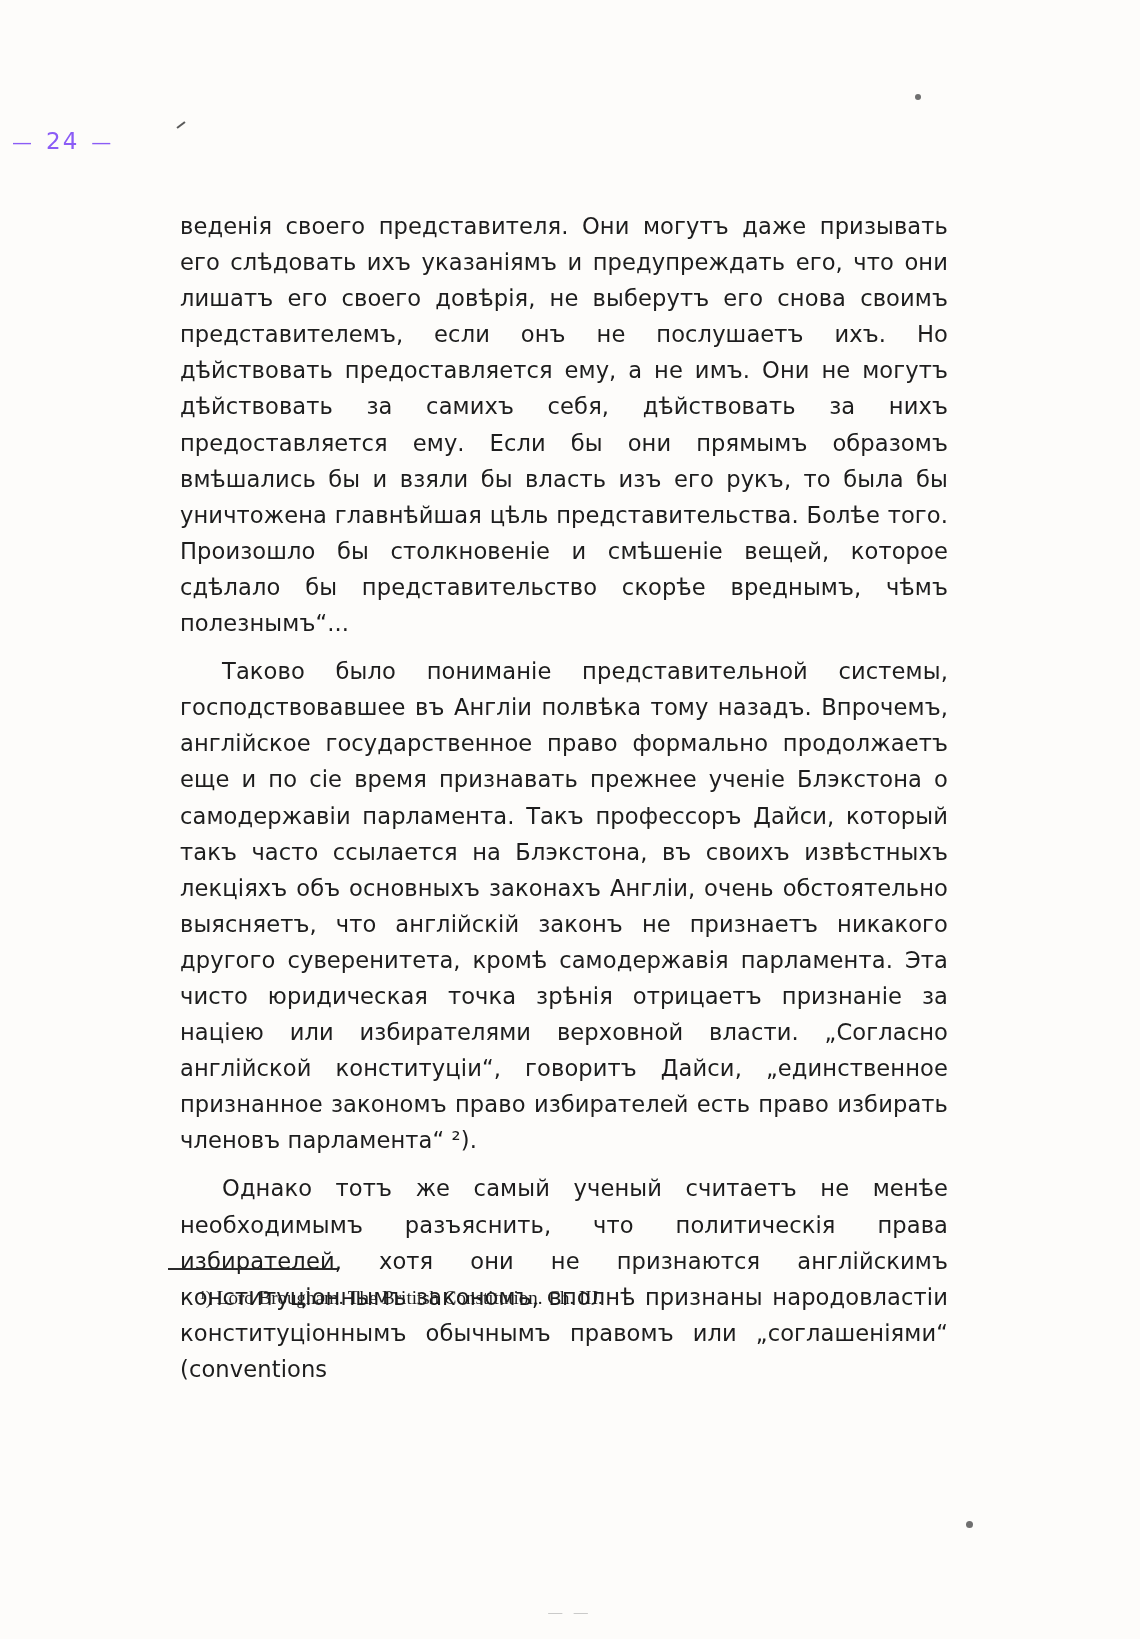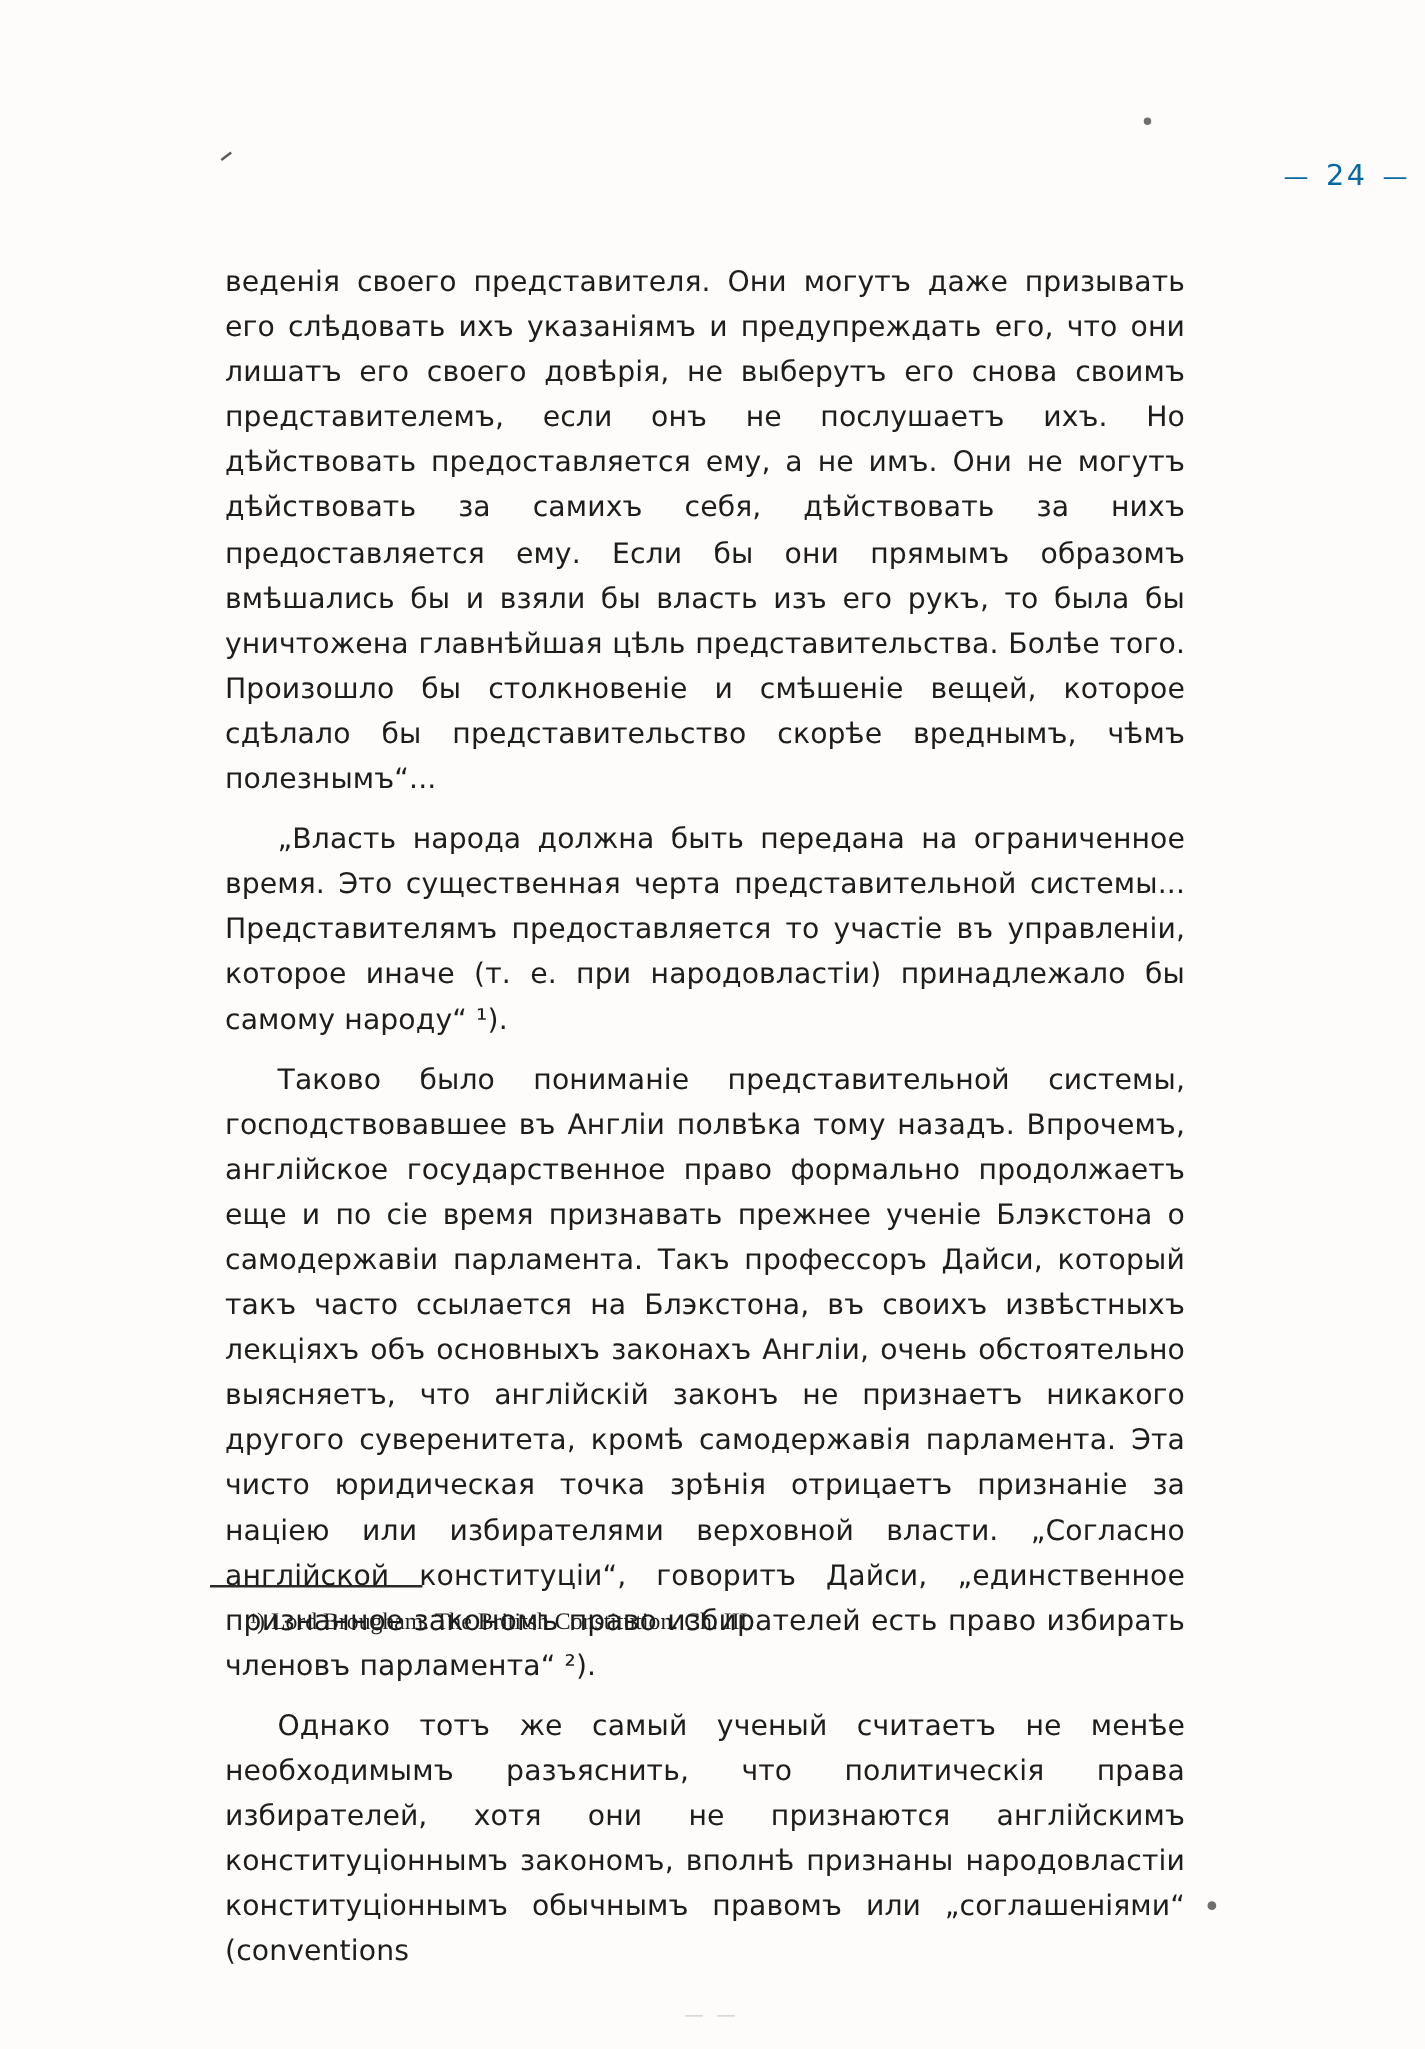--- a/index.html
+++ b/index.html
@@ -18,25 +18,25 @@
   .page {
     position: absolute;
     inset: 0;
     background: #fdfcfa;
   }
   .page-number {
     position: absolute;
     top: 128px;
     left: 0;
     width: 100%;
-    text-align: right;
+    text-align: left;
     font-size: 23px;
     letter-spacing: 2px;
     font-family: "DejaVu Sans", sans-serif;
-    color: #0369a1;
+    color: #8b5cf6;
   }
   .page-number .dash {
     display: inline-block;
     padding: 0 12px;
     font-size: 20px;
   }
   .body-text {
     position: absolute;
     top: 196px;
     left: 168px;
@@ -116,21 +116,20 @@
 
   <div class="speck speck-tl"></div>
   <div class="tick-left"></div>
 
   <div class="page-number">
     <span class="dash">—</span><span>24</span><span class="dash">—</span>
   </div>
 
   <div class="body-text">
     <p>веденія своего представителя. Они могутъ даже призывать его слѣдовать ихъ указаніямъ и предупреждать его, что они лишатъ его своего довѣрія, не выберутъ его снова своимъ представителемъ, если онъ не послушаетъ ихъ. Но дѣйствовать предоставляется ему, а не имъ. Они не могутъ дѣйствовать за самихъ себя, дѣйствовать за нихъ предоставляется ему. Если бы они прямымъ образомъ вмѣшались бы и взяли бы власть изъ его рукъ, то была бы уничтожена главнѣйшая цѣль представительства. Болѣе того. Произошло бы столкновеніе и смѣшеніе вещей, которое сдѣлало бы представительство скорѣе вреднымъ, чѣмъ полезнымъ“...</p>
-    <p class="indent">„Власть народа должна быть передана на ограниченное время. Это существенная черта представительной системы... Представителямъ предоставляется то участіе въ управленіи, которое иначе (т. е. при народовластіи) принадлежало бы самому народу“ ¹).</p>
     <p class="indent">Таково было пониманіе представительной системы, господствовавшее въ Англіи полвѣка тому назадъ. Впрочемъ, англійское государственное право формально продолжаетъ еще и по сіе время признавать прежнее ученіе Блэкстона о самодержавіи парламента. Такъ профессоръ Дайси, который такъ часто ссылается на Блэкстона, въ своихъ извѣстныхъ лекціяхъ объ основныхъ законахъ Англіи, очень обстоятельно выясняетъ, что англійскій законъ не признаетъ никакого другого суверенитета, кромѣ самодержавія парламента. Эта чисто юридическая точка зрѣнія отрицаетъ признаніе за націею или избирателями верховной власти. „Согласно англійской конституціи“, говоритъ Дайси, „единственное признанное закономъ право избирателей есть право избирать членовъ парламента“ ²).</p>
     <p class="indent">Однако тотъ же самый ученый считаетъ не менѣе необходимымъ разъяснить, что политическія права избирателей, хотя они не признаются англійскимъ конституціоннымъ закономъ, вполнѣ признаны народовластіи конституціоннымъ обычнымъ правомъ или „соглашеніями“ (conventions</p>
   </div>
 
   <div class="footnote-rule"></div>
 
   <div class="footnotes">
     <p class="fn-first">¹) Lord Brougham. The Brititsh Constitution. Ch. III.</p>
   </div>
 

